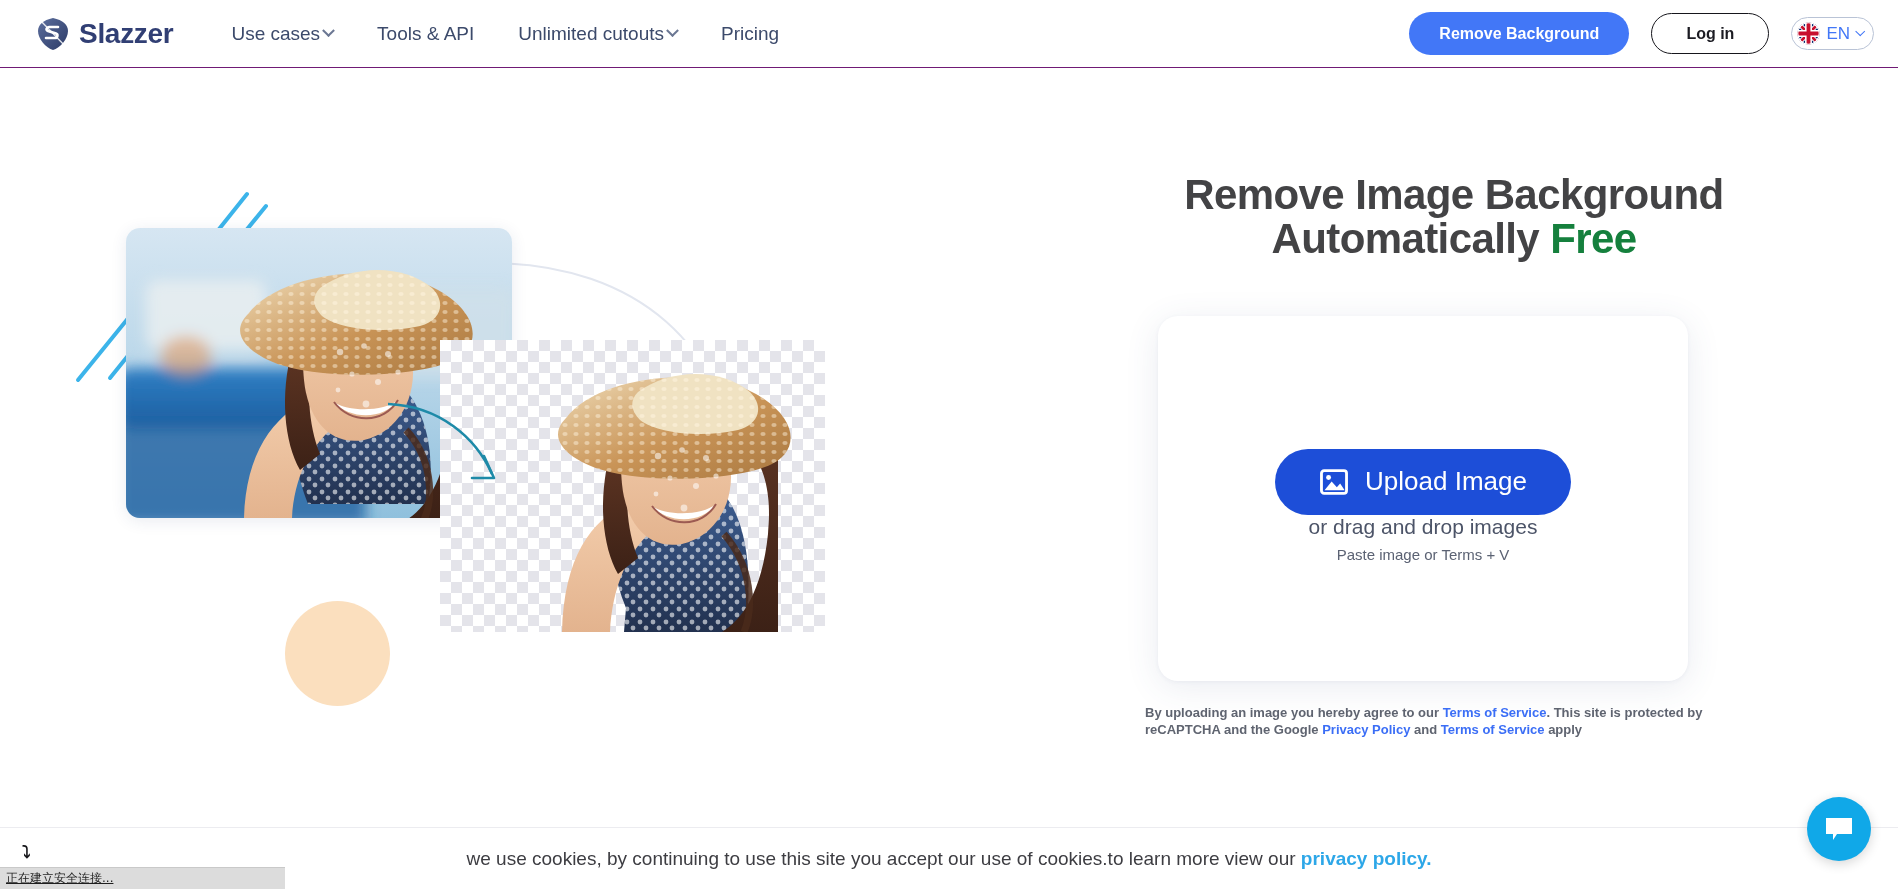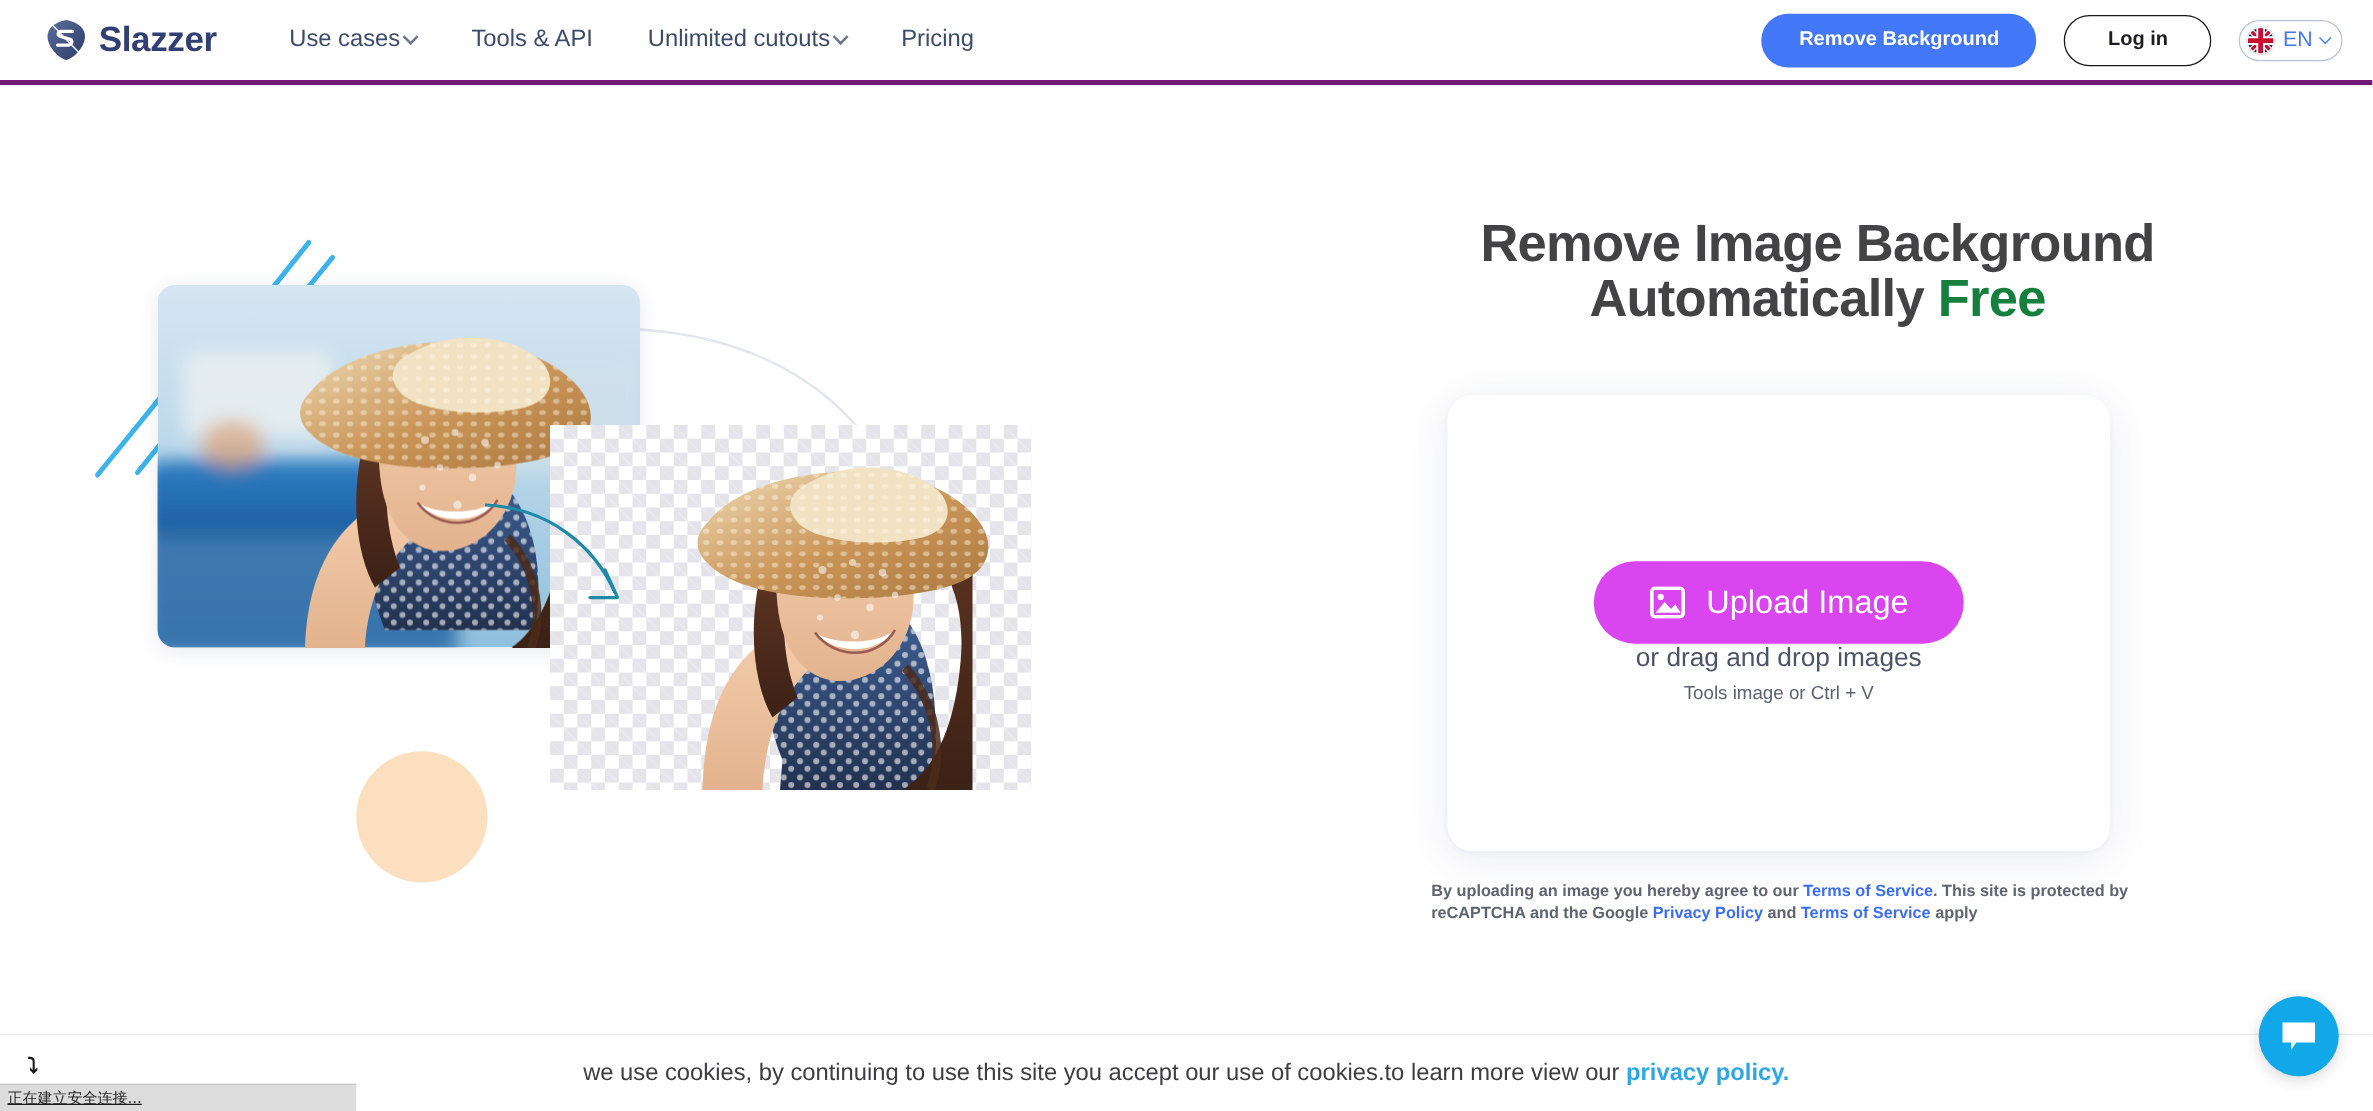--- a/index.html
+++ b/index.html
@@ -11,21 +11,21 @@
     font-family: "Liberation Sans", sans-serif;
     background: #ffffff;
   }
   .page { position: relative; width: 1898px; height: 889px; background:#fff; }
 
   
   .header {
     position: absolute; top: 0; left: 0;
     width: 1898px; height: 68px;
     background: #fff;
-    border-bottom: 4px solid #701a75;
+    border-bottom: 1px solid #701a75;
     display: flex; align-items: center;
     z-index: 40;
   }
   .logo-wrap {
     display: flex; align-items: center; gap: 9px;
     margin-left: 36px; cursor: pointer;
   }
   .logo-mark { width: 34px; height: 34px; display:block; }
   .logo-text {
     font-size: 28px; font-weight: 700; letter-spacing: -0.3px;
@@ -125,21 +125,21 @@
 
   .upload-card {
     position: absolute; left: 148px; top: 248px;
     width: 530px; height: 365px;
     background: #fff; border-radius: 20px;
     box-shadow: 0 6px 34px rgba(60,80,130,0.11), 0 1px 4px rgba(60,80,130,0.06);
     display: flex; flex-direction: column;
     align-items: center; justify-content: center;
   }
   .btn-upload {
-    background: #d946ef; color: #fff;
+    background: #1d4ed8; color: #fff;
     border: none; border-radius: 34px;
     height: 66px; padding: 0 44px;
     font-size: 26px; font-weight: 400;
     display: flex; align-items: center; gap: 16px;
     cursor: pointer;
     margin-top: 14px;
   }
   .img-icon { width: 30px; height: 26px; display:block; }
   .drag-text {
     font-size: 21px; color: #4c5468; font-weight: 400;
@@ -441,21 +441,21 @@
     <div class="upload-card">
       <button class="btn-upload">
         <svg class="img-icon" viewBox="0 0 24 22">
           <rect x="1.4" y="1.4" width="21.2" height="19.2" rx="2.2" fill="none" stroke="#ffffff" stroke-width="2.4"></rect>
           <circle cx="7.4" cy="7.2" r="2.1" fill="#ffffff"></circle>
           <path d="M4 18 L10 10.6 L14.4 15.4 L17.2 12.2 L21 18 Z" fill="#ffffff"></path>
         </svg>
         <span>Upload Image</span>
       </button>
       <div class="drag-text">or drag and drop images</div>
-      <div class="paste-text">Tools image or Ctrl + V</div>
+      <div class="paste-text">Paste image or Terms + V</div>
     </div>
 
     <div class="legal">
       <span>By uploading an image you hereby agree to our </span><a>Terms of Service</a><span>. This site is protected by reCAPTCHA and the Google </span><a>Privacy Policy</a><span> and </span><a>Terms of Service</a><span> apply</span>
     </div>
   </div>
 
   <div class="cookie-bar">
     <div class="cookie-text">
       <span>we use cookies, by continuing to use this site you accept our use of cookies.to learn more view our </span><a>privacy policy.</a>

